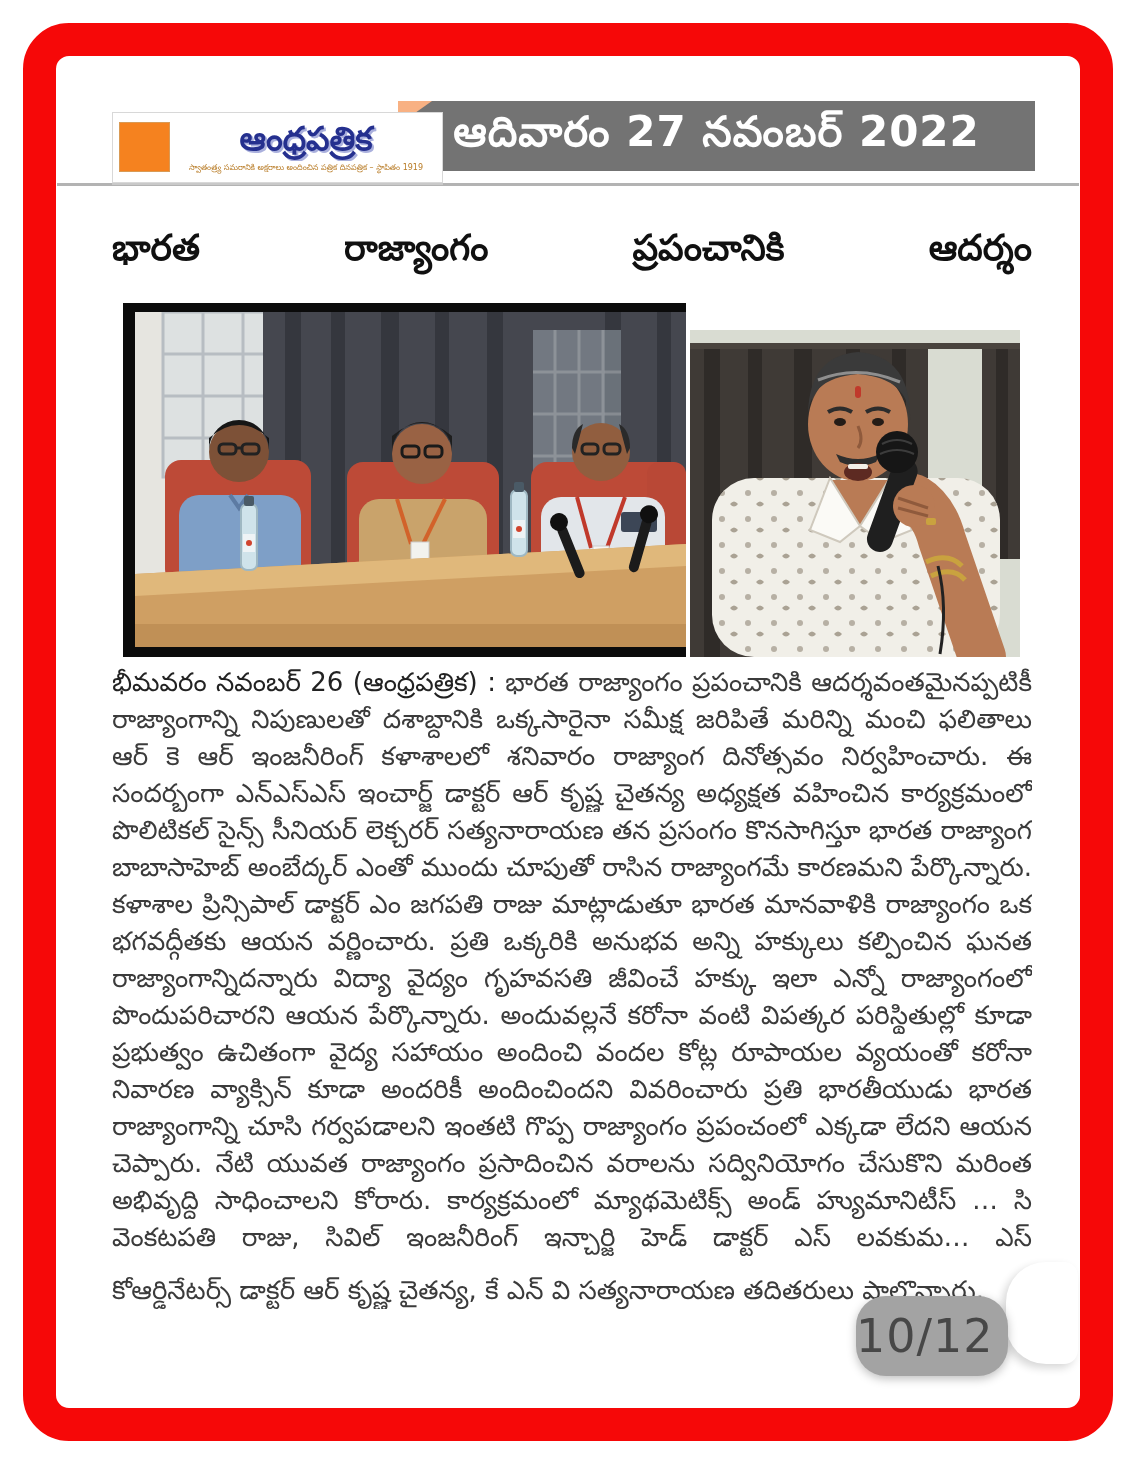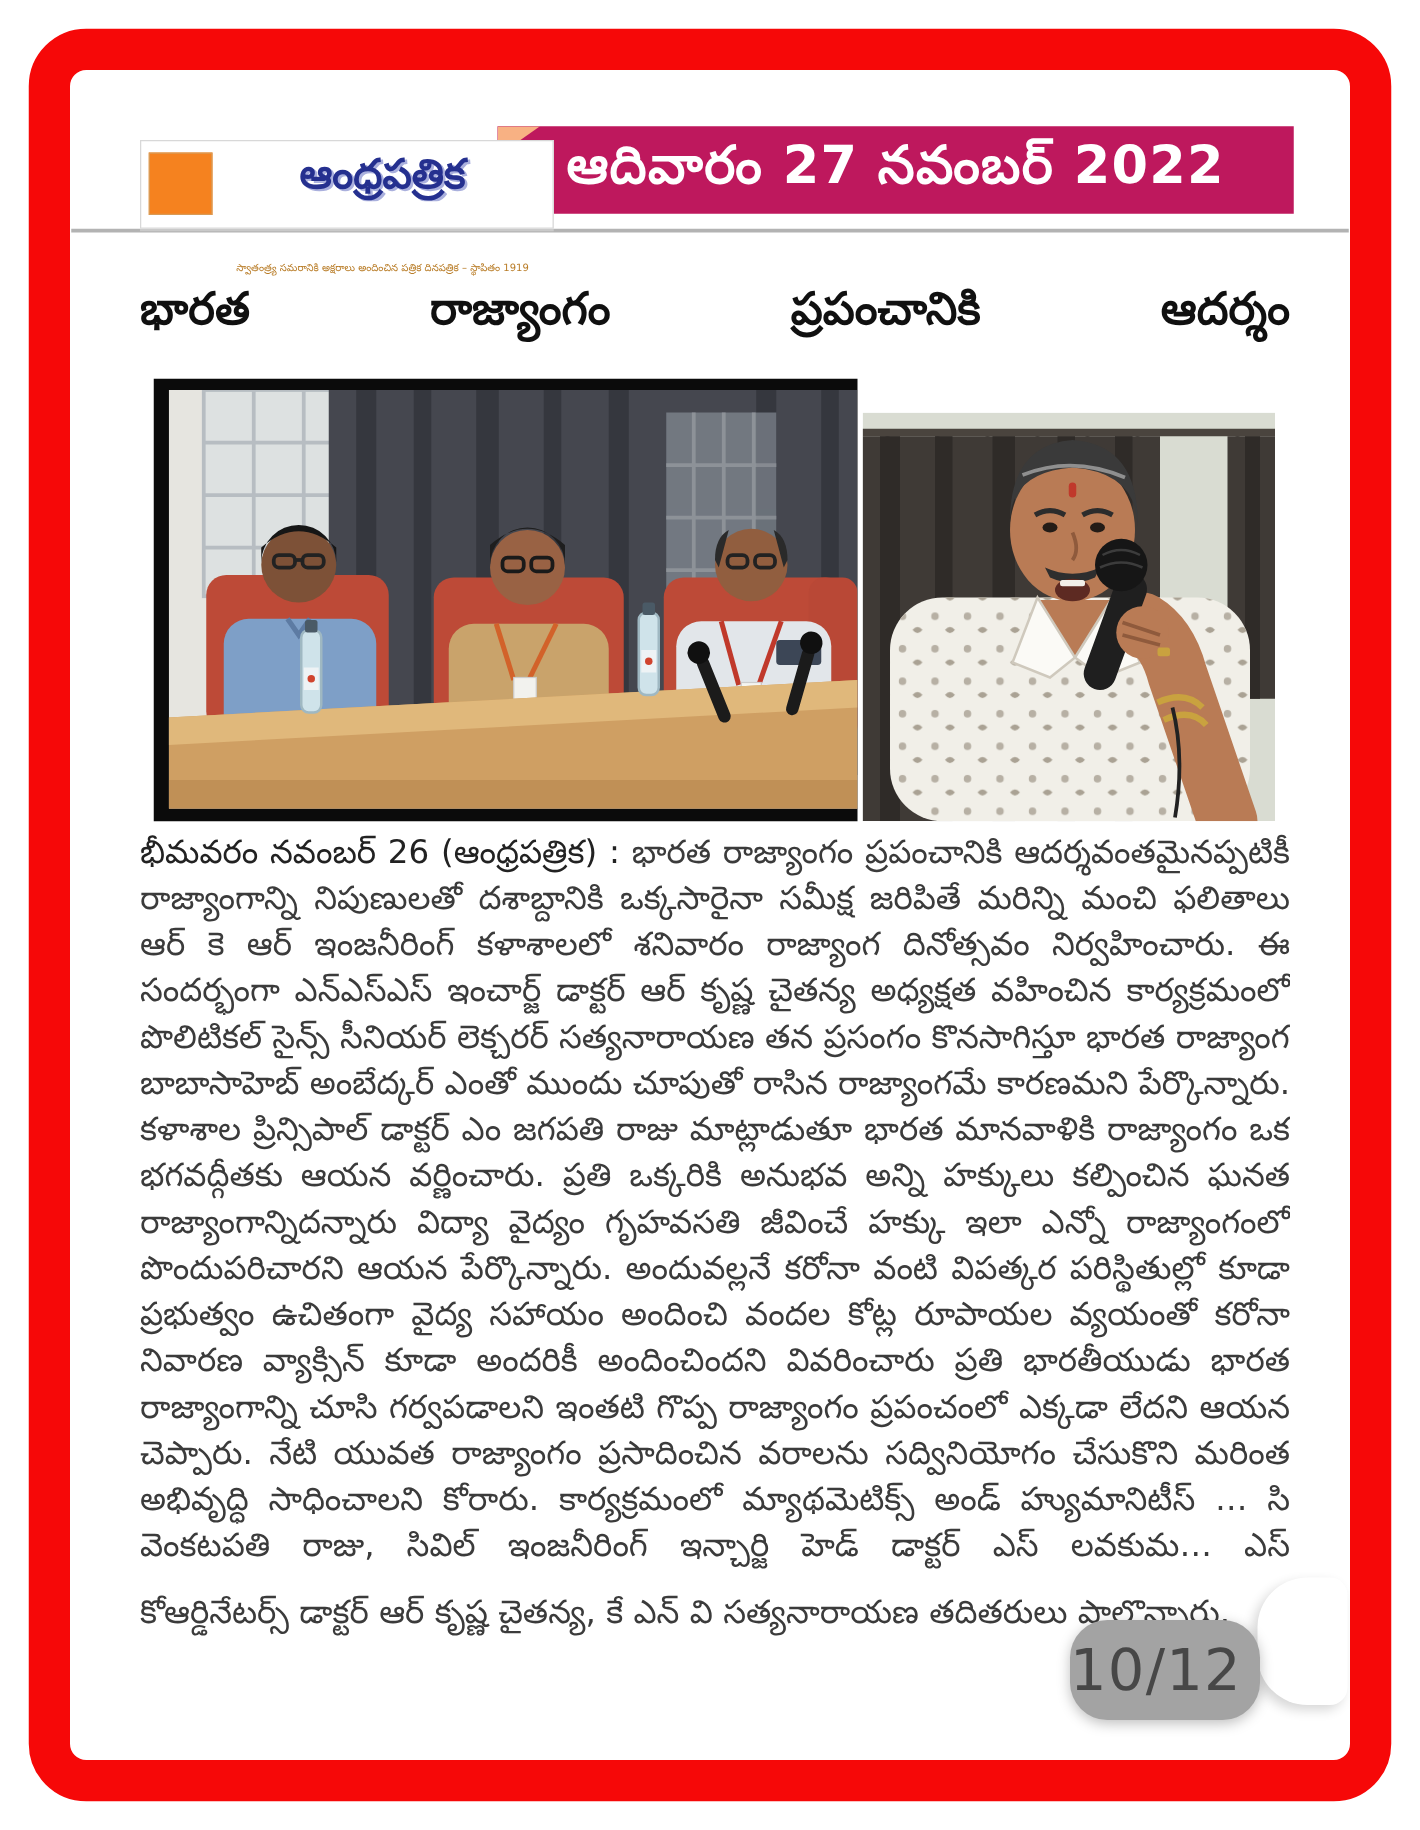--- a/index.html
+++ b/index.html
@@ -9,21 +9,21 @@
   }
   
   .red-frame{
     position:absolute;left:23px;top:23px;width:1090px;height:1418px;
     box-sizing:border-box;border:33px solid #f60808;border-radius:46px;
     pointer-events:none;z-index:10;
   }
   
   .date-banner{
     position:absolute;left:398px;top:101px;width:637px;height:70px;
-    background:#be185d;z-index:2;display:flex;align-items:center;justify-content:center;
+    background:#737373;z-index:2;display:flex;align-items:center;justify-content:center;
   }
   .banner-fold{
     position:absolute;left:0;top:0;width:34px;height:24px;background:#f8b183;
     clip-path:polygon(0 0,100% 0,0 100%);
   }
   .date-text{
     color:#ffffff;font-weight:bold;font-size:42px;letter-spacing:1px;white-space:nowrap;
   }
   .logo-box{
     position:absolute;left:112px;top:112px;width:331px;height:71px;background:#ffffff;
@@ -33,21 +33,21 @@
     position:absolute;left:6px;top:9px;width:51px;height:50px;background:#f5821f;
     border:1px solid #d99a55;box-sizing:border-box;
   }
   .logo-title{
     position:absolute;left:62px;top:4px;width:262px;height:44px;text-align:center;
     font-size:33px;font-weight:bold;color:#25308f;line-height:44px;white-space:nowrap;
     text-shadow:2px 2px 0 #aab0dd;overflow:hidden;
   }
   .logo-tagline{
     position:absolute;left:62px;top:50px;width:262px;text-align:center;
-    font-size:8px;color:#b87b25;white-space:nowrap;overflow:hidden;margin-top:47px;
+    font-size:8px;color:#b87b25;white-space:nowrap;overflow:hidden;
   }
   .header-rule{
     position:absolute;left:57px;top:183px;width:1022px;height:3px;background:#b3b3b3;
   }
   
   .headline{
     position:absolute;left:112px;top:204px;width:920px;height:90px;line-height:88px;
     font-size:36px;font-weight:800;color:#101010;white-space:nowrap;overflow:hidden;
     text-align:justify;text-align-last:justify;
   }

